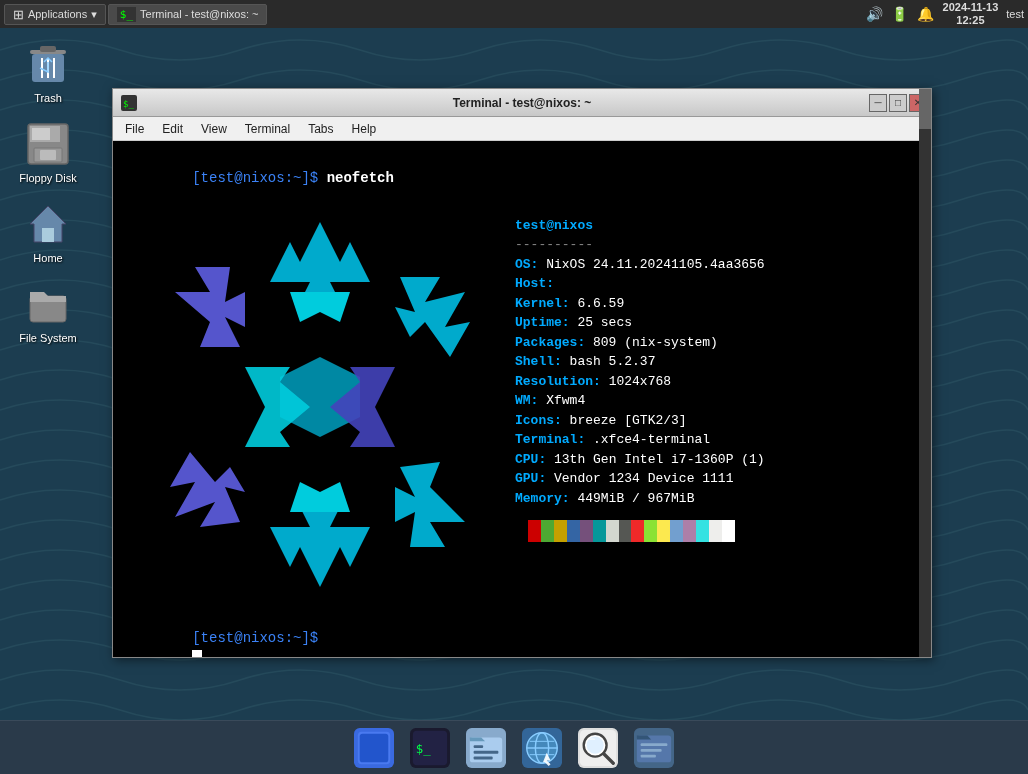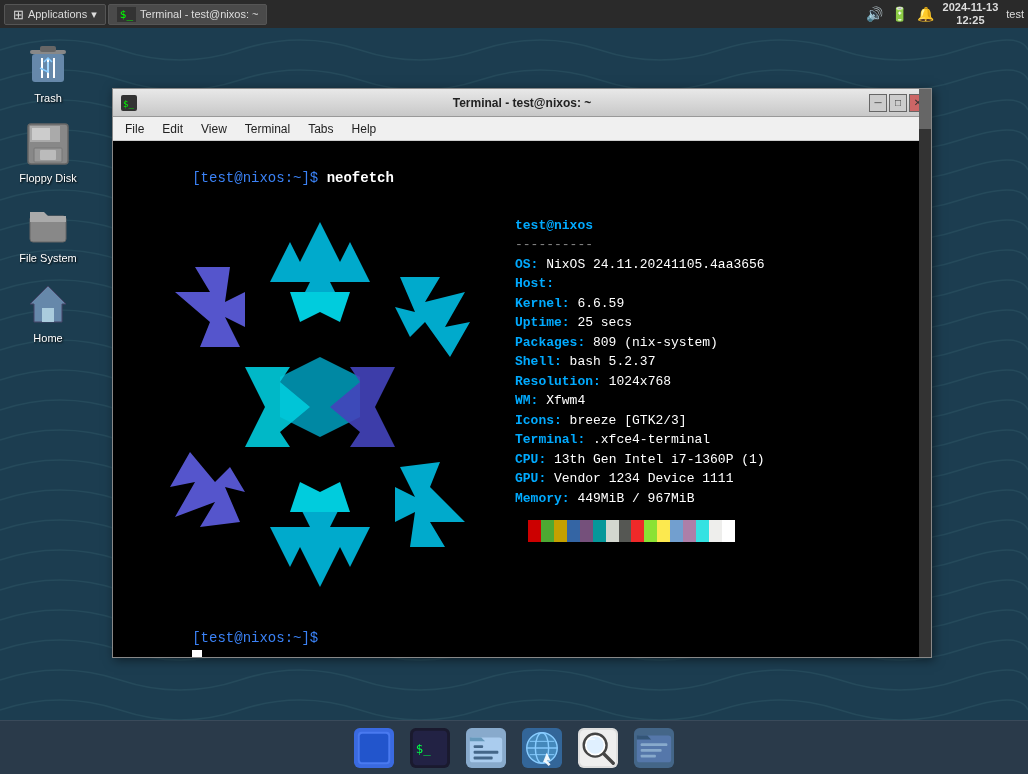--- a/index.html
+++ b/index.html
@@ -386,35 +386,35 @@
           <rect x="8" y="26" width="28" height="14" rx="1" fill="#999" stroke="#777" stroke-width="1"></rect>
           <rect x="14" y="28" width="16" height="10" rx="1" fill="#bbb"></rect>
         </svg>
       </div>
       <span class="desktop-icon-label">Floppy Disk</span>
     </div>
 
     <div class="desktop-icon">
       <div class="desktop-icon-img">
         <svg width="44" height="44" viewBox="0 0 44 44" xmlns="http://www.w3.org/2000/svg">
+          <polygon points="22,4 4,22 8,22 8,40 36,40 36,22 40,22" fill="#6688aa" stroke="#446"></polygon>
+          <rect x="16" y="26" width="12" height="14" fill="#aaccdd"></rect>
+        </svg>
+      </div>
+      <span class="desktop-icon-label">Home</span>
+    </div>
+
+    <div class="desktop-icon">
+      <div class="desktop-icon-img">
+        <svg width="44" height="44" viewBox="0 0 44 44" xmlns="http://www.w3.org/2000/svg">
           <rect x="4" y="14" width="36" height="26" rx="3" fill="#888" stroke="#666"></rect>
           <path d="M4,20 L40,20 L40,14 L22,14 L18,10 L4,10 Z" fill="#aaa"></path>
         </svg>
       </div>
       <span class="desktop-icon-label">File System</span>
-    </div>
-
-    <div class="desktop-icon">
-      <div class="desktop-icon-img">
-        <svg width="44" height="44" viewBox="0 0 44 44" xmlns="http://www.w3.org/2000/svg">
-          <polygon points="22,4 4,22 8,22 8,40 36,40 36,22 40,22" fill="#6688aa" stroke="#446"></polygon>
-          <rect x="16" y="26" width="12" height="14" fill="#aaccdd"></rect>
-        </svg>
-      </div>
-      <span class="desktop-icon-label">Home</span>
     </div>
   </div>
 
   <div class="terminal-window">
 
     <div class="terminal-titlebar">
       <div style="position:absolute; left:8px; display:flex; align-items:center; gap:4px;">
         <svg width="16" height="16" viewBox="0 0 16 16">
           <rect width="16" height="16" rx="2" fill="#333"></rect>
           <text x="2" y="12" font-size="9" fill="#00ff00" font-family="monospace">$_</text>

